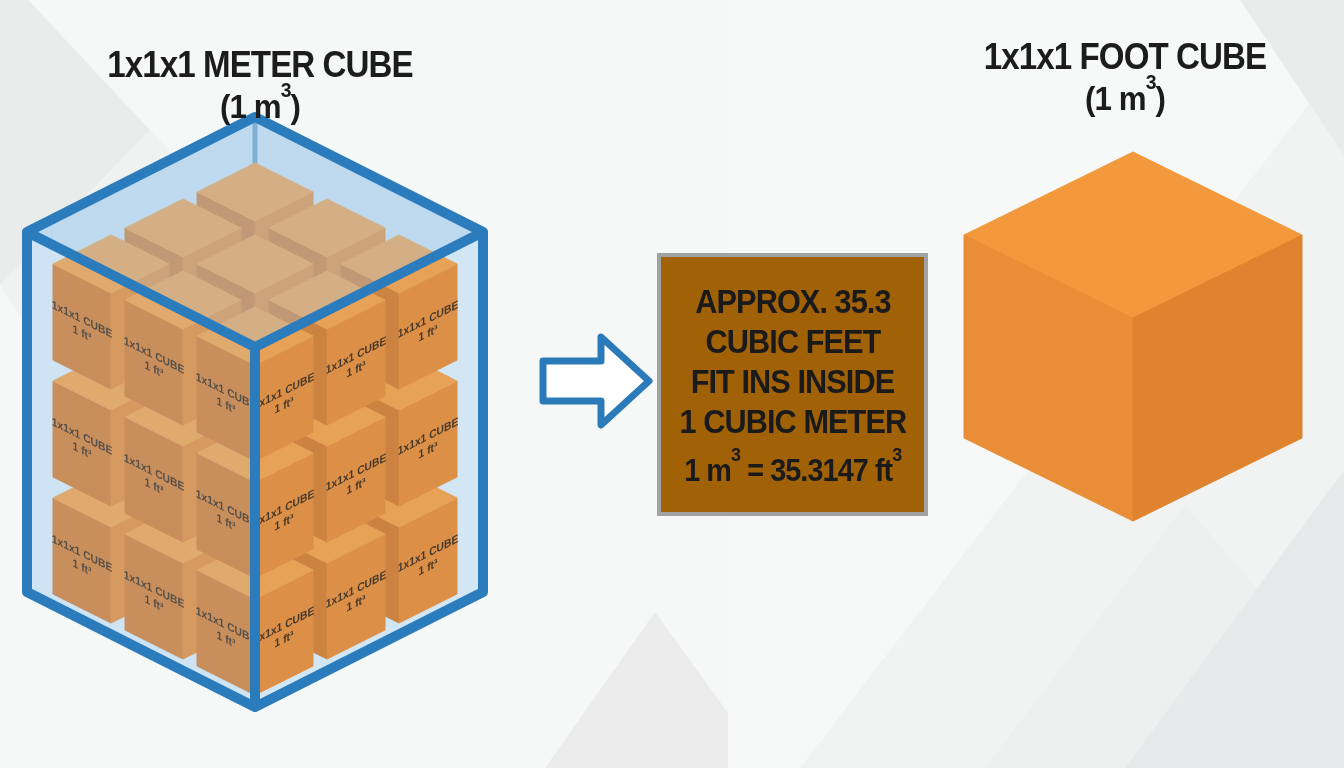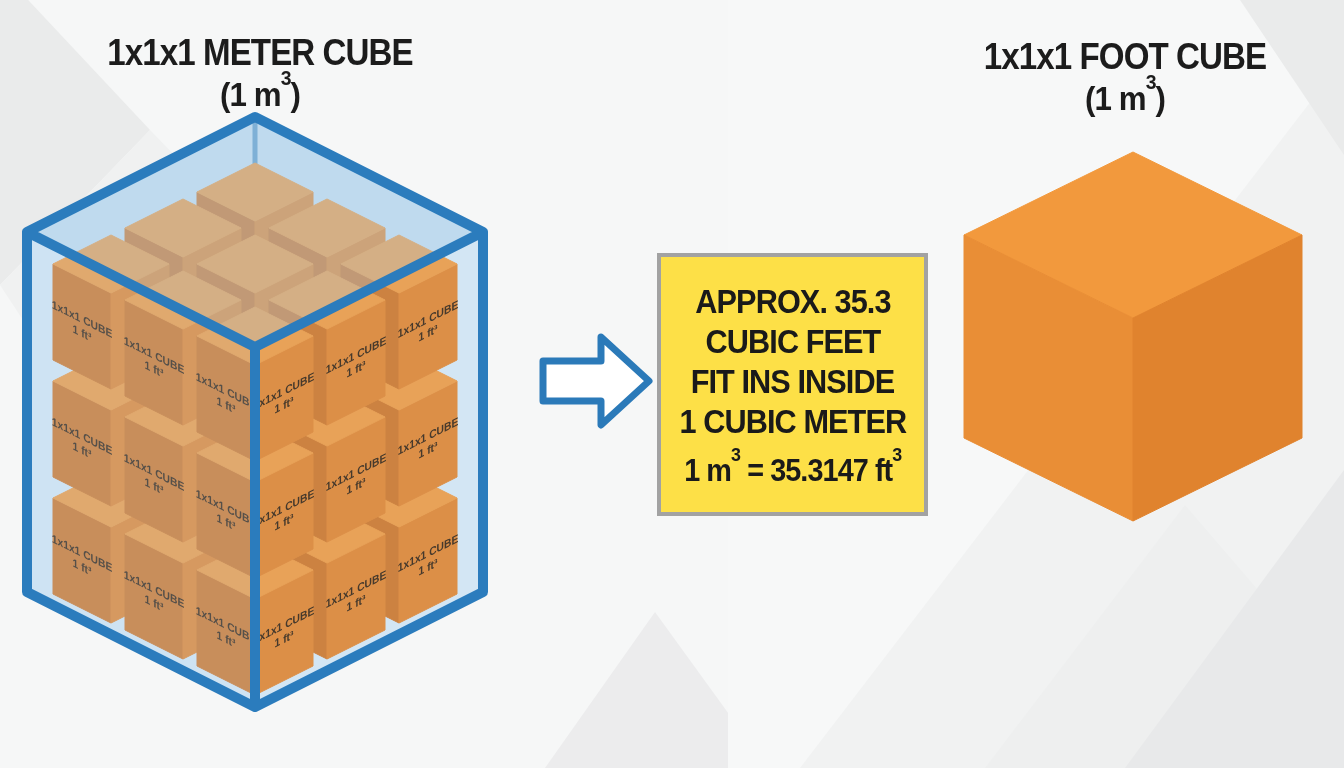--- a/index.html
+++ b/index.html
@@ -8,25 +8,25 @@
   #stage { position:absolute; left:0; top:0; width:1344px; height:768px; }
   #scene { position:absolute; left:0; top:0; }
 
   .title { position:absolute; text-align:center; color:#1c1c1c; z-index:3; }
   .title .t1 { font-size:36px; font-weight:700; letter-spacing:-1px;
                transform:scaleX(.92); transform-origin:50% 50%; white-space:nowrap; }
   .title .t2 { font-size:34px; font-weight:700; letter-spacing:-1px; margin-top:1px;
                transform:scaleX(.92); transform-origin:50% 50%; white-space:nowrap; }
   sup.s { font-size:.62em; position:relative; top:-.45em; }
 
-  #title-left  { left:30px;  top:32px; width:460px; }
+  #title-left  { left:30px;  top:44px; width:460px; }
   #title-right { left:900px; top:36px; width:450px; }
 
   .info-box { position:absolute; left:657px; top:253px; width:271px; height:263px;
-              background:#fde047; border:4px solid #a2a2a2; z-index:3;
+              background:#a16207; border:4px solid #a2a2a2; z-index:3;
               display:flex; flex-direction:column; align-items:center; justify-content:center;
               padding-top:2px; }
   .info-box .line { font-size:33px; line-height:40px; font-weight:700; letter-spacing:-1px;
                     color:#1a1a1a; transform:scaleX(.93); white-space:nowrap; }
   .info-box .formula { margin-top:11px; font-size:31px; font-weight:700; letter-spacing:-1px;
                        color:#1a1a1a; transform:scaleX(.93); white-space:nowrap; }
 </style>
 </head>
 <body>
 

